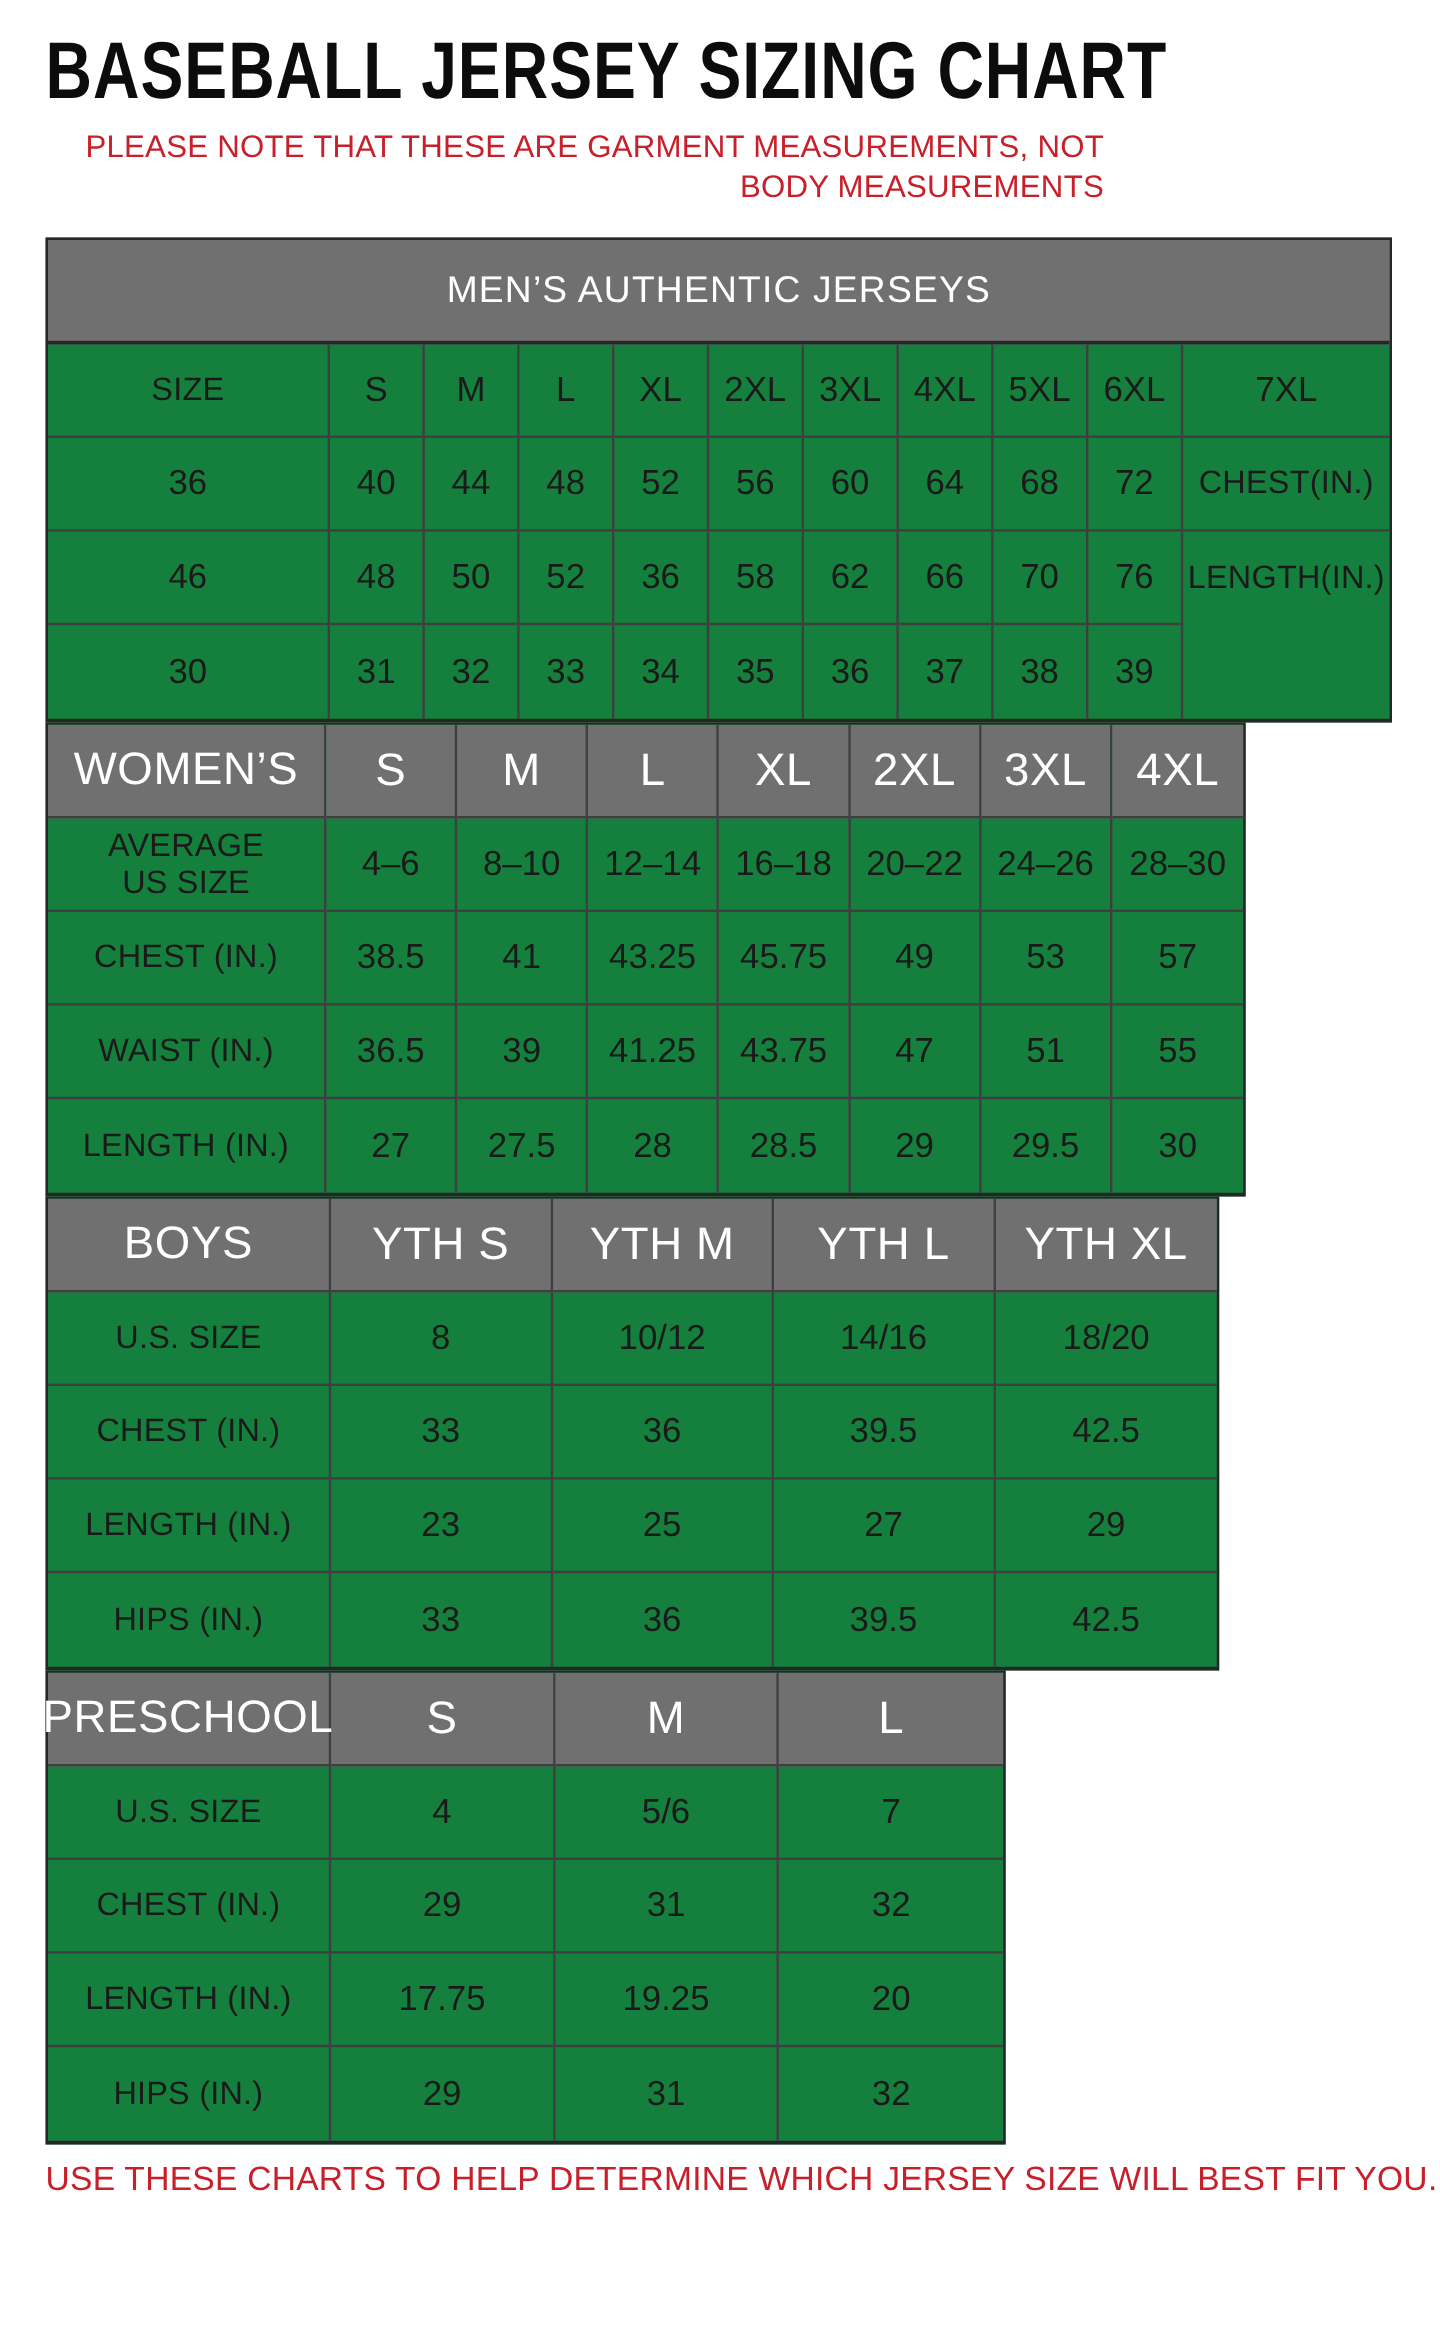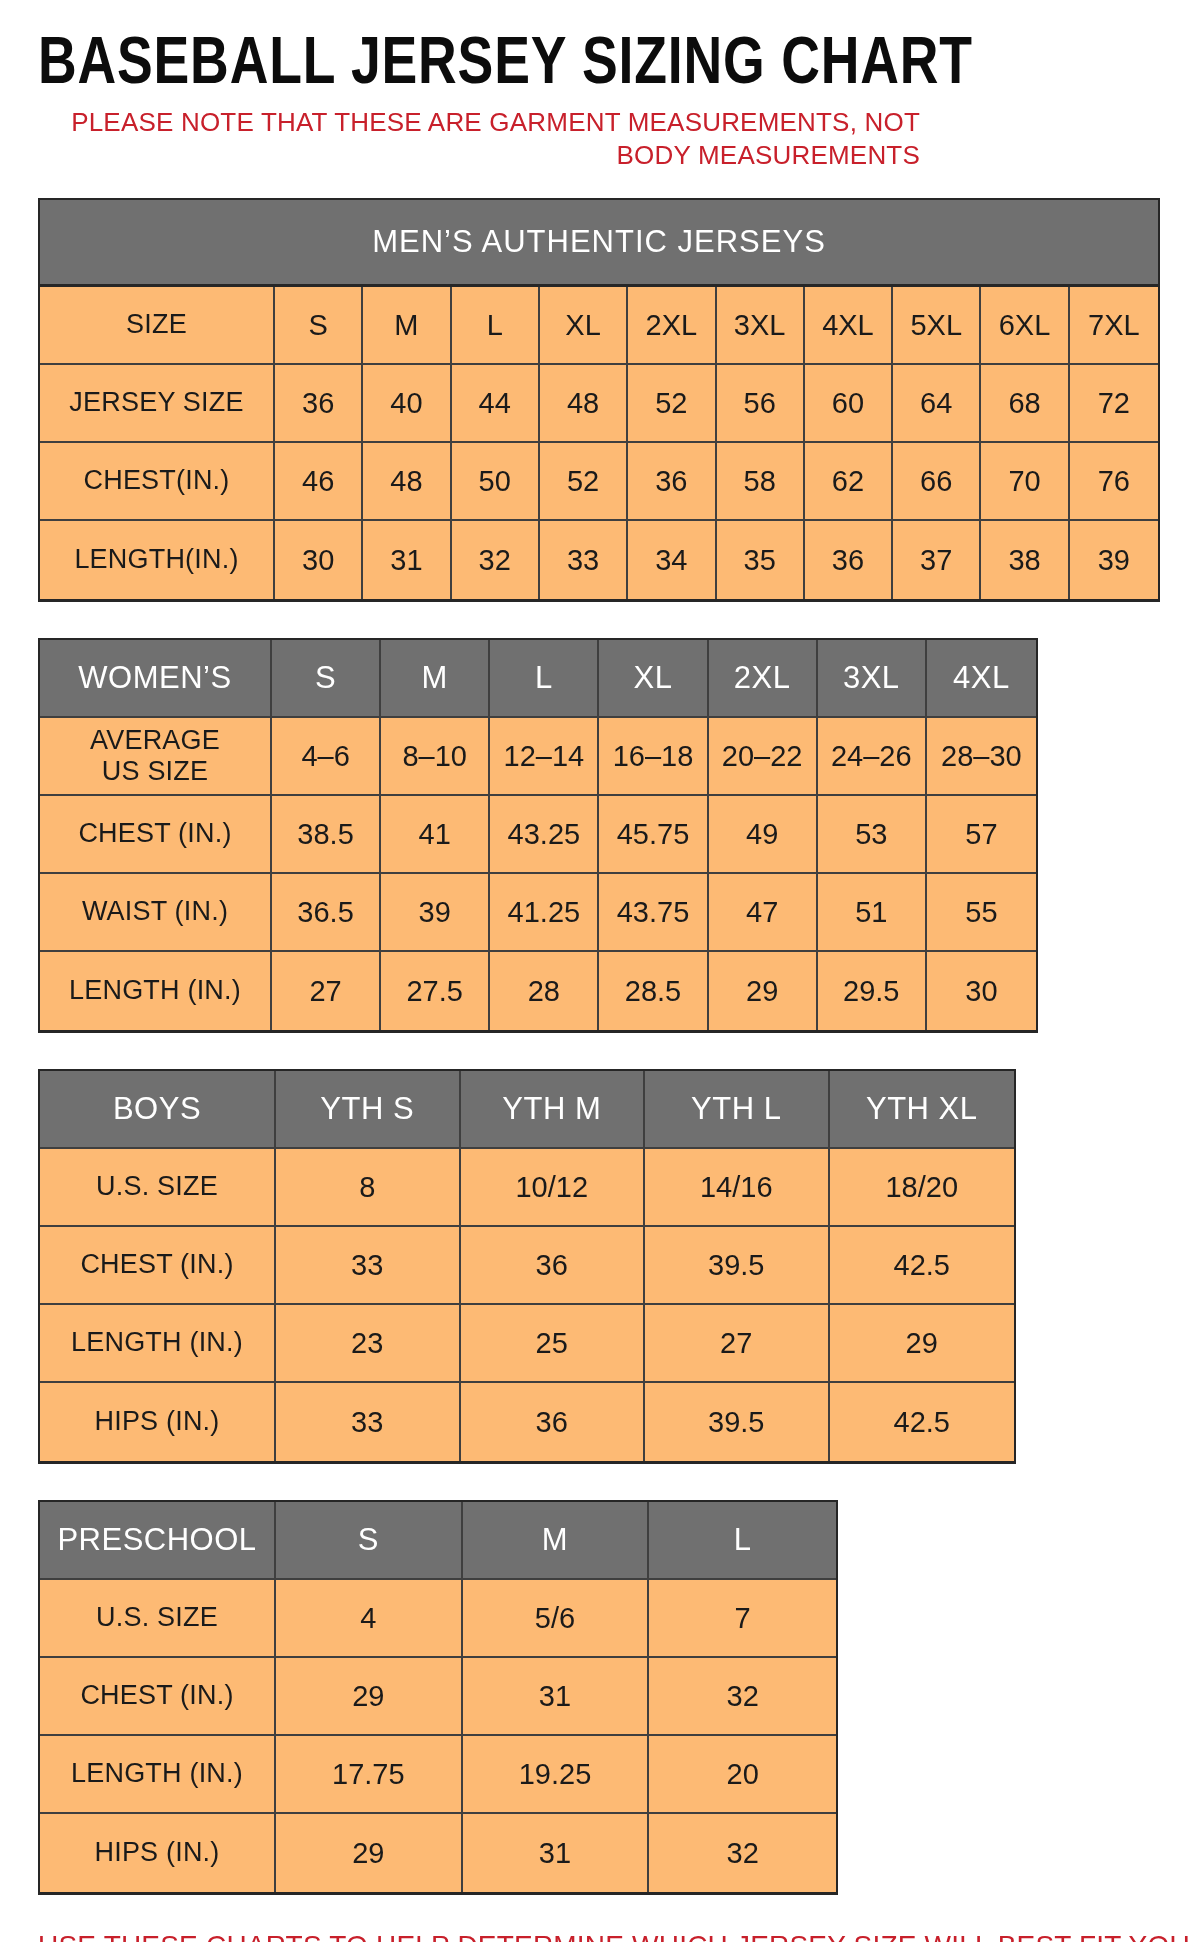--- a/index.html
+++ b/index.html
@@ -42,22 +42,21 @@
     margin:14px 0 0 0;
     white-space:nowrap;
     letter-spacing:0.2px;
   }
 
   
   .tbl{
     display:grid;
     border:2px solid var(--outer);
     border-bottom-width:3px;
-    margin-bottom:36px;
-    background:#fdba74;
+    background:#15803d;
   }
   .tbl-mens{width:1122px;grid-template-columns:235px repeat(10,1fr)}
   .tbl-womens{width:1000px;grid-template-columns:232px repeat(7,1fr)}
   .tbl-boys{width:978px;grid-template-columns:236px repeat(4,1fr)}
   .tbl-preschool{width:800px;grid-template-columns:236px repeat(3,1fr)}
 
   .cell{
     display:flex;align-items:center;justify-content:center;
     height:78px;
     border-right:2px solid var(--border);
@@ -72,21 +71,21 @@
     grid-column:1 / -1;
     height:87px;
     background:var(--gray);
     color:#fff;
     font-size:31px;letter-spacing:1px;
     border-right:0;border-bottom-width:3px;border-bottom-color:var(--outer);
   }
   .cell.hdr{
     background:var(--gray);
     color:#fff;
-    font-size:31px;letter-spacing:0.5px;
+    font-size:38px;letter-spacing:0.5px;
   }
 
   
   .tbl-mens .cell:nth-child(11n+1){border-right:0}
   .tbl-womens .cell:nth-child(8n){border-right:0}
   .tbl-boys .cell:nth-child(5n){border-right:0}
   .tbl-preschool .cell:nth-child(4n){border-right:0}
   .tbl-mens .cell:nth-last-child(-n+11){border-bottom:0}
   .tbl-womens .cell:nth-last-child(-n+8){border-bottom:0}
   .tbl-boys .cell:nth-last-child(-n+5){border-bottom:0}
@@ -107,21 +106,20 @@
       <div class="cell val">S</div>
       <div class="cell val">M</div>
       <div class="cell val">L</div>
       <div class="cell val">XL</div>
       <div class="cell val">2XL</div>
       <div class="cell val">3XL</div>
       <div class="cell val">4XL</div>
       <div class="cell val">5XL</div>
       <div class="cell val">6XL</div>
       <div class="cell val">7XL</div>
-      <div class="cell lab">JERSEY SIZE</div>
       <div class="cell val">36</div>
       <div class="cell val">40</div>
       <div class="cell val">44</div>
       <div class="cell val">48</div>
       <div class="cell val">52</div>
       <div class="cell val">56</div>
       <div class="cell val">60</div>
       <div class="cell val">64</div>
       <div class="cell val">68</div>
       <div class="cell val">72</div>

